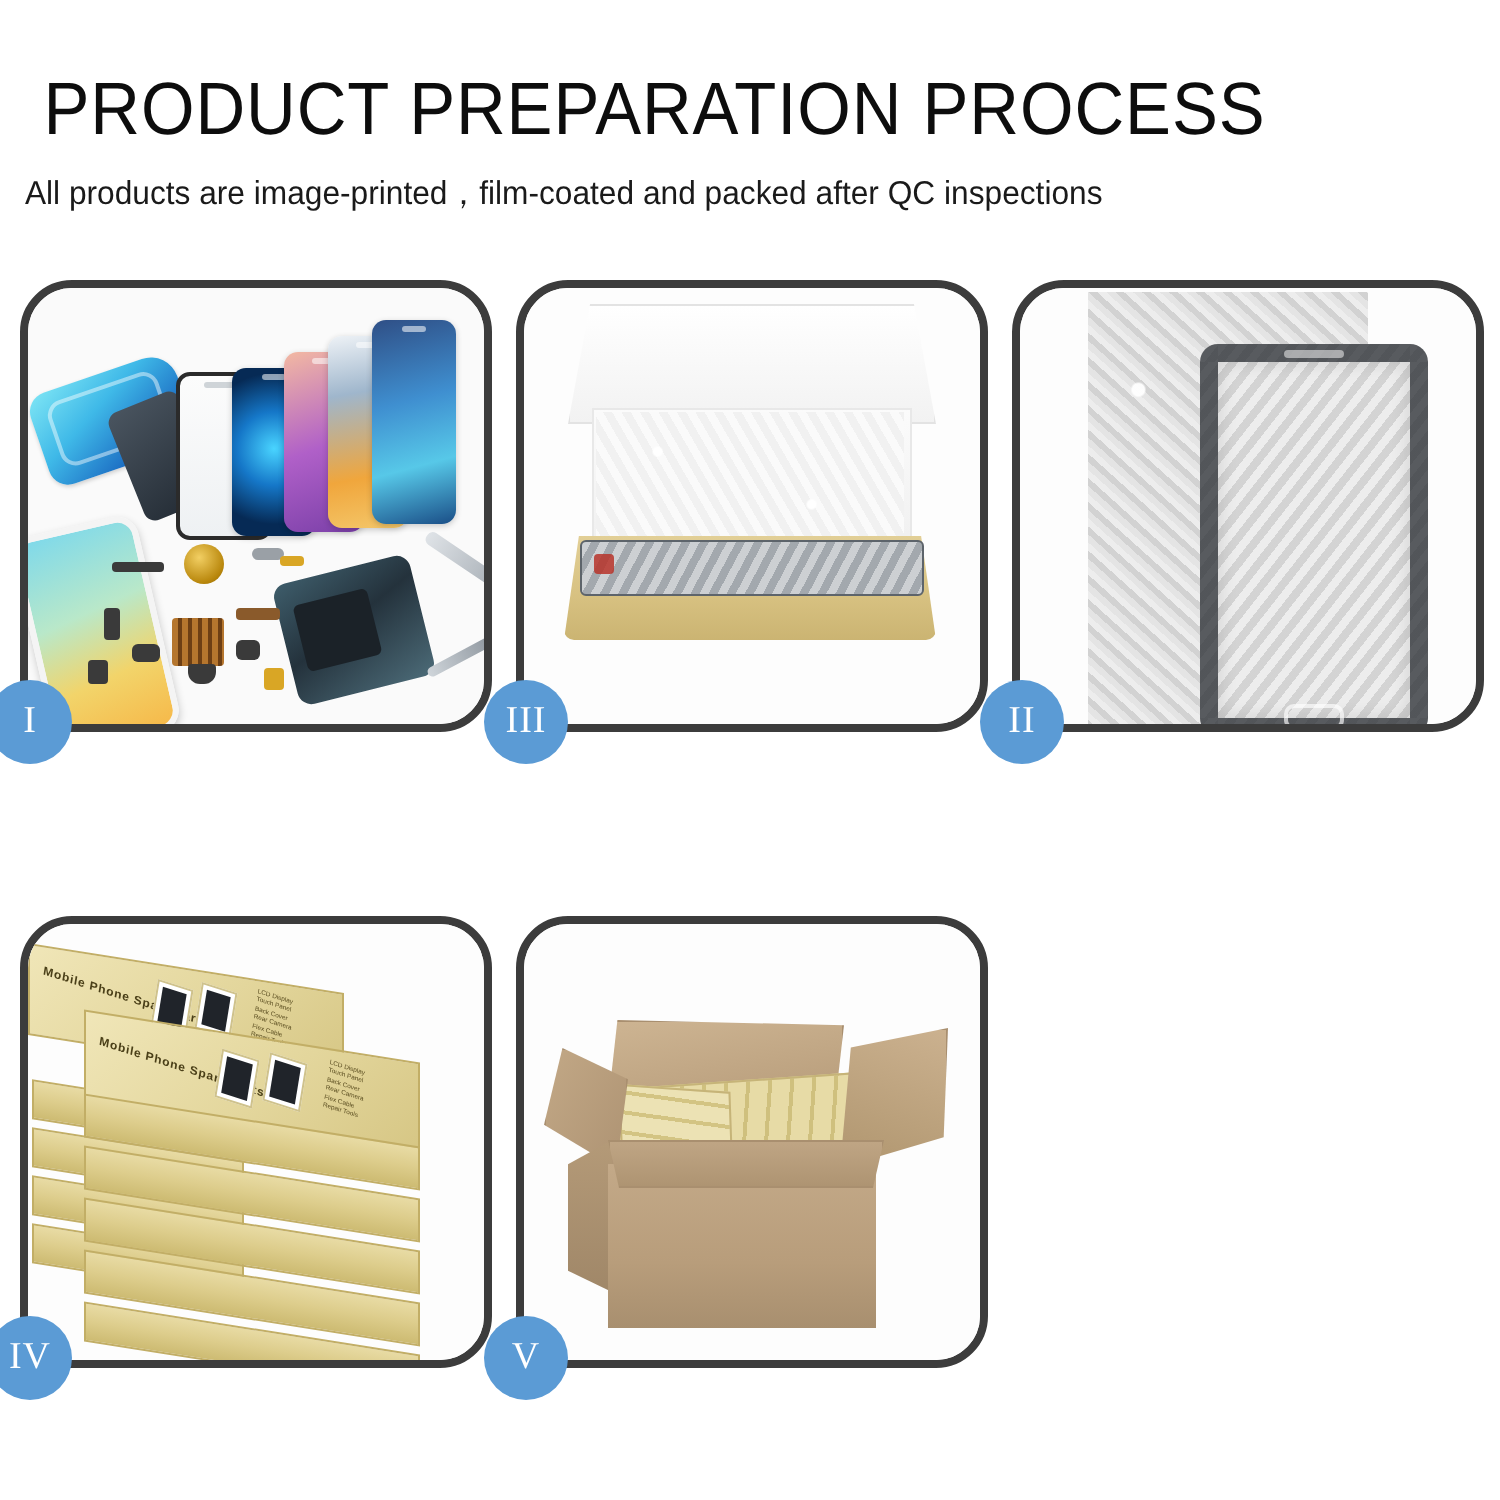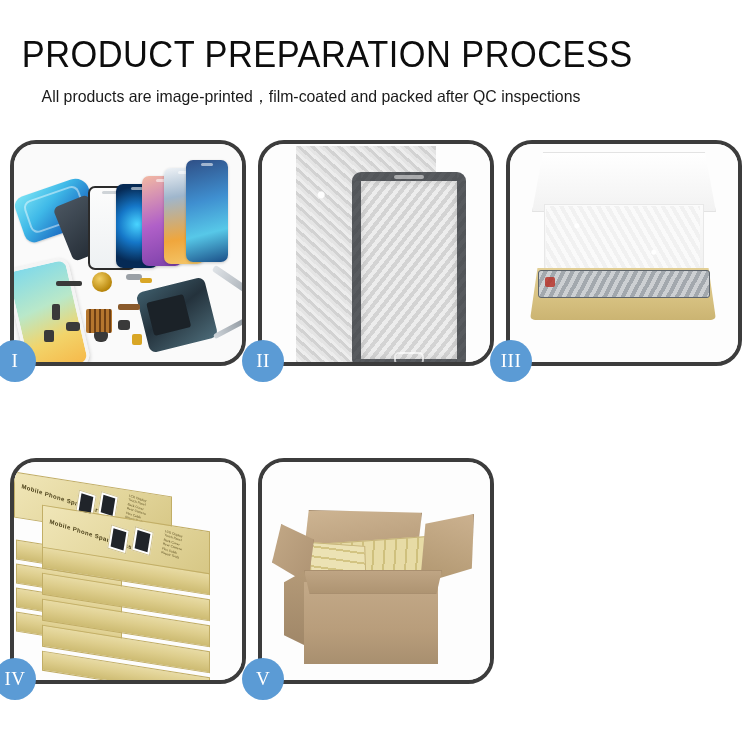--- a/index.html
+++ b/index.html
@@ -18,21 +18,21 @@
     width: 750px;
     height: 750px;
     background: #ffffff;
   }
 
   
   .header {
     position: absolute;
     left: 0; top: 0;
     width: 622px;
-    text-align: center;
+    text-align: left;
   }
   .title {
     margin: 0;
     padding-top: 34px;
     font-family: "Liberation Sans Narrow", "Liberation Sans", sans-serif;
     font-size: 37px;
     font-weight: 400;
     letter-spacing: 0.5px;
     color: #0d0d0d;
     transform: scaleX(0.93);
@@ -447,42 +447,42 @@
           <div class="tool-driver"></div>
           <div class="tweezer"></div>
         </div>
       </div>
       <div class="badge">I</div>
     </div>
 
     <div class="panel">
       <div class="panel-clip">
         <div class="photo">
-          <div class="p2-bg">
-            <div class="wrap-screen">
-              <span class="wrap-speaker"></span>
-              <span class="wrap-home"></span>
-            </div>
-          </div>
-        </div>
-      </div>
-      <div class="badge">II</div>
-    </div>
-
-    <div class="panel">
-      <div class="panel-clip">
-        <div class="photo">
           <div class="p3-lid"></div>
           <div class="p3-lid-inner"></div>
           <div class="p3-foam"></div>
           <div class="p3-tray"></div>
           <div class="p3-item"></div>
         </div>
       </div>
       <div class="badge">III</div>
+    </div>
+
+    <div class="panel">
+      <div class="panel-clip">
+        <div class="photo">
+          <div class="p2-bg">
+            <div class="wrap-screen">
+              <span class="wrap-speaker"></span>
+              <span class="wrap-home"></span>
+            </div>
+          </div>
+        </div>
+      </div>
+      <div class="badge">II</div>
     </div>
 
     <div class="panel">
       <div class="panel-clip">
         <div class="photo">
           <div class="stack">
 
             <div class="gbox" style="left:2px;top:86px;width:104px;height:18px;transform:skewY(9deg);"></div>
             <div class="gbox" style="left:2px;top:110px;width:104px;height:18px;transform:skewY(9deg);"></div>
             <div class="gbox" style="left:2px;top:134px;width:104px;height:18px;transform:skewY(9deg);"></div>

